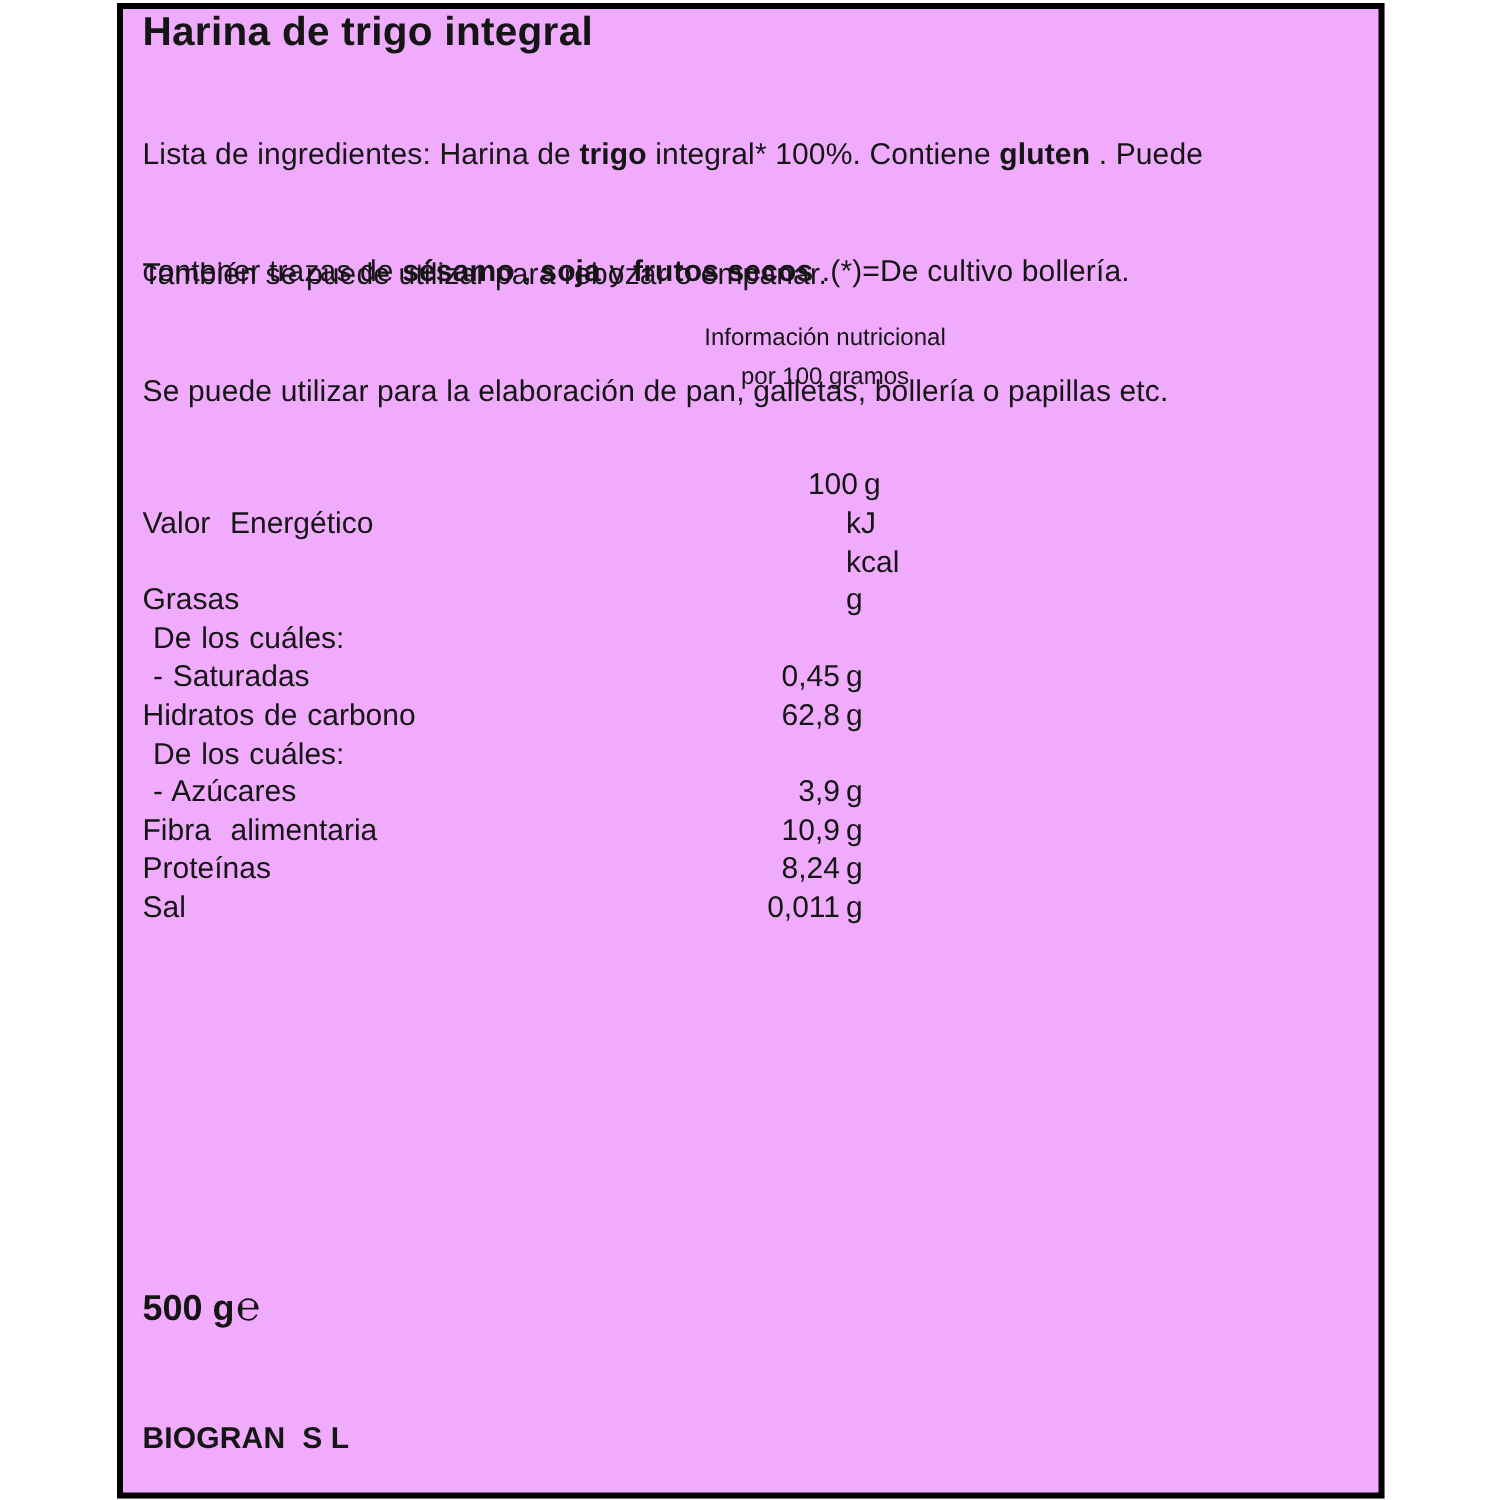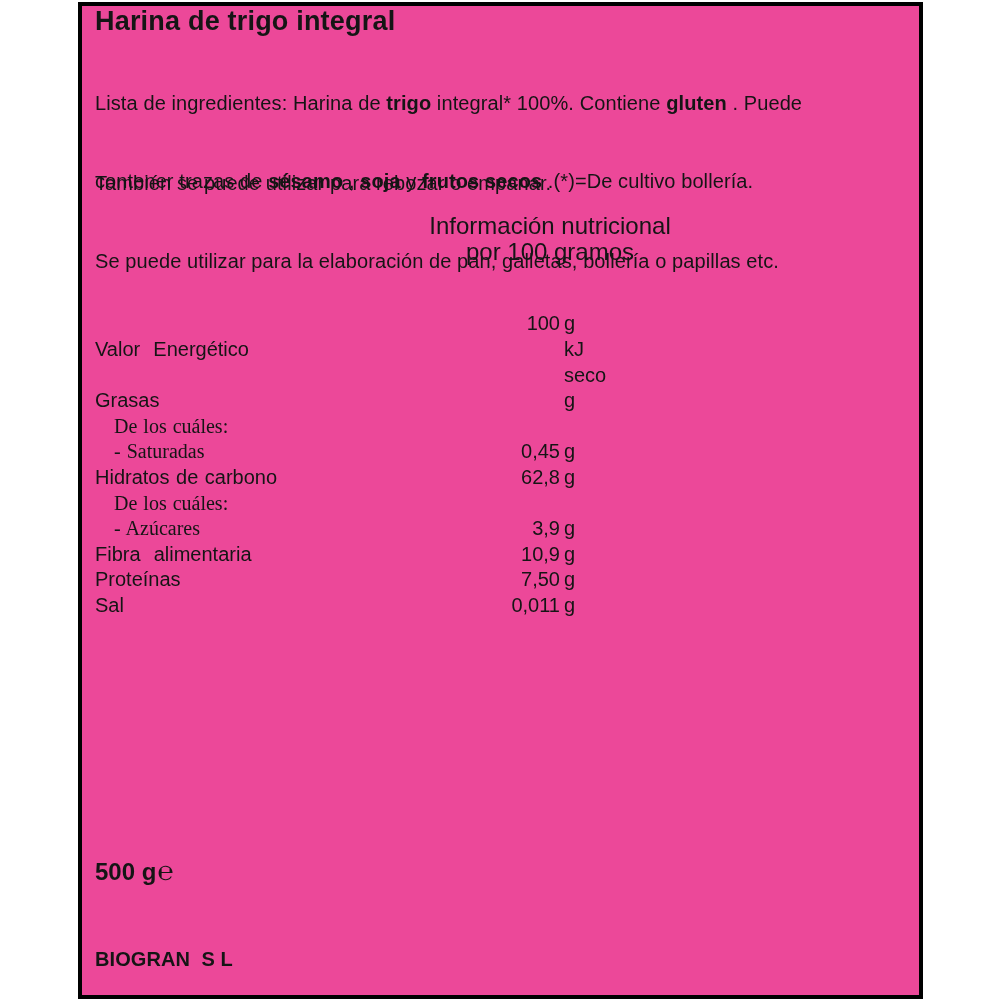--- a/index.html
+++ b/index.html
@@ -15,21 +15,21 @@
     color: #151515;
     overflow: hidden;
   }
   .frame {
     position: absolute;
     left: 78px;
     top: 2px;
     width: 837px;
     height: 989px;
     border: 4px solid #000000;
-    background: #ec4899;
+    background: #f0abfc;
   }
   
   .title {
     position: absolute;
     left: 13px;
     top: 0px;
     margin: 0;
     font-size: 27px;
     font-weight: bold;
     letter-spacing: 0.2px;
@@ -45,49 +45,49 @@
   }
   .ingredients { top: 32px; }
   .usage { top: 112px; }
   .rich-line .b { font-weight: bold; margin-top: 33px; }
   .nut-heading {
     position: absolute;
     left: 68px;
     top: 207px;
     width: 800px;
     text-align: center;
-    font-size: 24px;
+    font-size: 16px;
     line-height: 26px;
   }
   .nut-header-row, .nrow {
     position: relative;
     height: 25.6px;
     line-height: 25.6px;
     font-size: 20px;
   }
   .nut-header-row {
     position: absolute;
     top: 305px;
-    left: 0;
+    left: 12px;
     width: 100%;
   }
   .nut-table {
     position: absolute;
     top: 331px;
     left: 0;
     width: 100%;
   }
   .nlabel {
     position: absolute;
     left: 13px;
     white-space: pre;
     word-spacing: 1px;
     text-align: center;
   }
-  .nlabel.ind { left: 32px; font-family: Liberation Serif, serif; }
+  .nlabel.ind { left: 20px; }
   .nnum {
     position: absolute;
     left: 178px;
     width: 300px;
     text-align: right;
     white-space: pre;
   }
   .nunit {
     position: absolute;
     left: 482px;
@@ -145,21 +145,21 @@
     <span class="nunit">g</span>
   </div>
 
   <div class="nut-table" id="nut-table">
       <div class="nrow">
         <span class="nlabel">Valor  Energético</span>
         <span class="nunit">kJ</span>
       </div>
       <div class="nrow">
         <span class="nlabel"></span>
-        <span class="nunit">seco</span>
+        <span class="nunit">kcal</span>
       </div>
       <div class="nrow">
         <span class="nlabel">Grasas</span>
         <span class="nunit">g</span>
       </div>
       <div class="nrow">
         <span class="nlabel ind">De los cuáles:</span>
         <span class="nnum"></span>
         <span class="nunit"></span>
       </div>
@@ -183,21 +183,21 @@
         <span class="nnum">3,9</span>
         <span class="nunit">g</span>
       </div>
       <div class="nrow">
         <span class="nlabel">Fibra  alimentaria</span>
         <span class="nnum">10,9</span>
         <span class="nunit">g</span>
       </div>
       <div class="nrow">
         <span class="nlabel">Proteínas</span>
-        <span class="nnum">7,50</span>
+        <span class="nnum">8,24</span>
         <span class="nunit">g</span>
       </div>
       <div class="nrow">
         <span class="nlabel">Sal</span>
         <span class="nnum">0,011</span>
         <span class="nunit">g</span>
       </div>
     </div>
 
 

